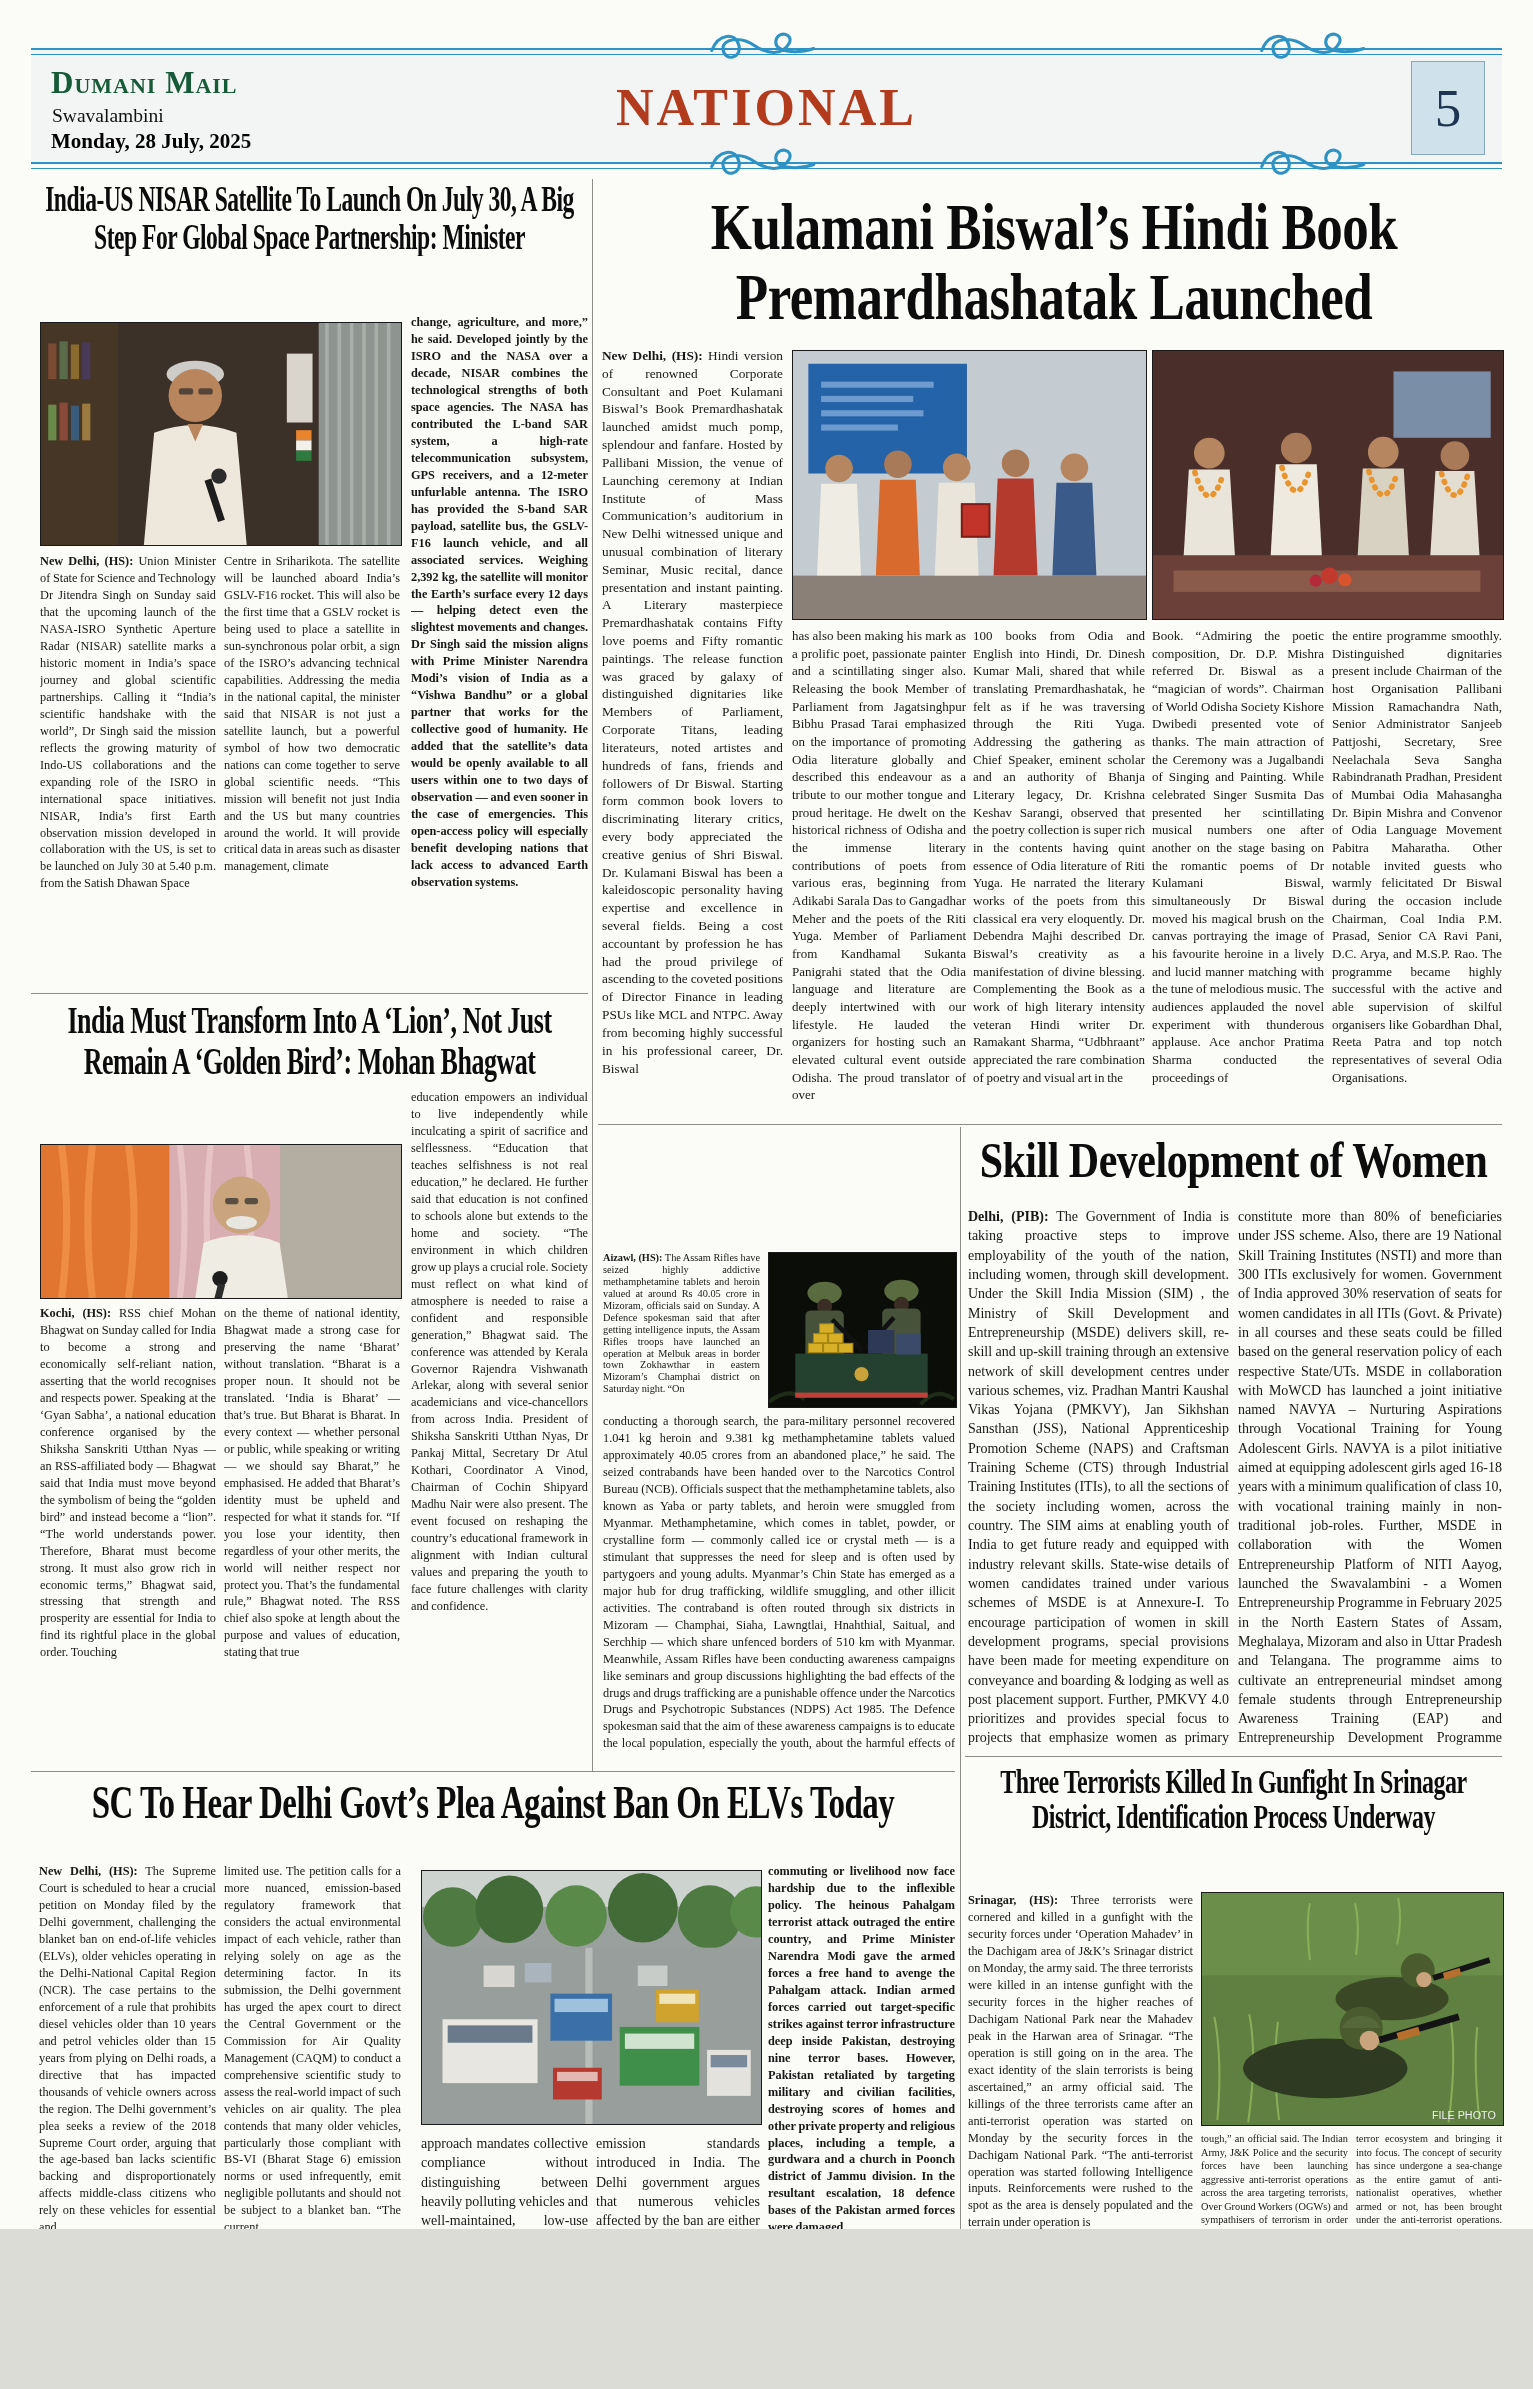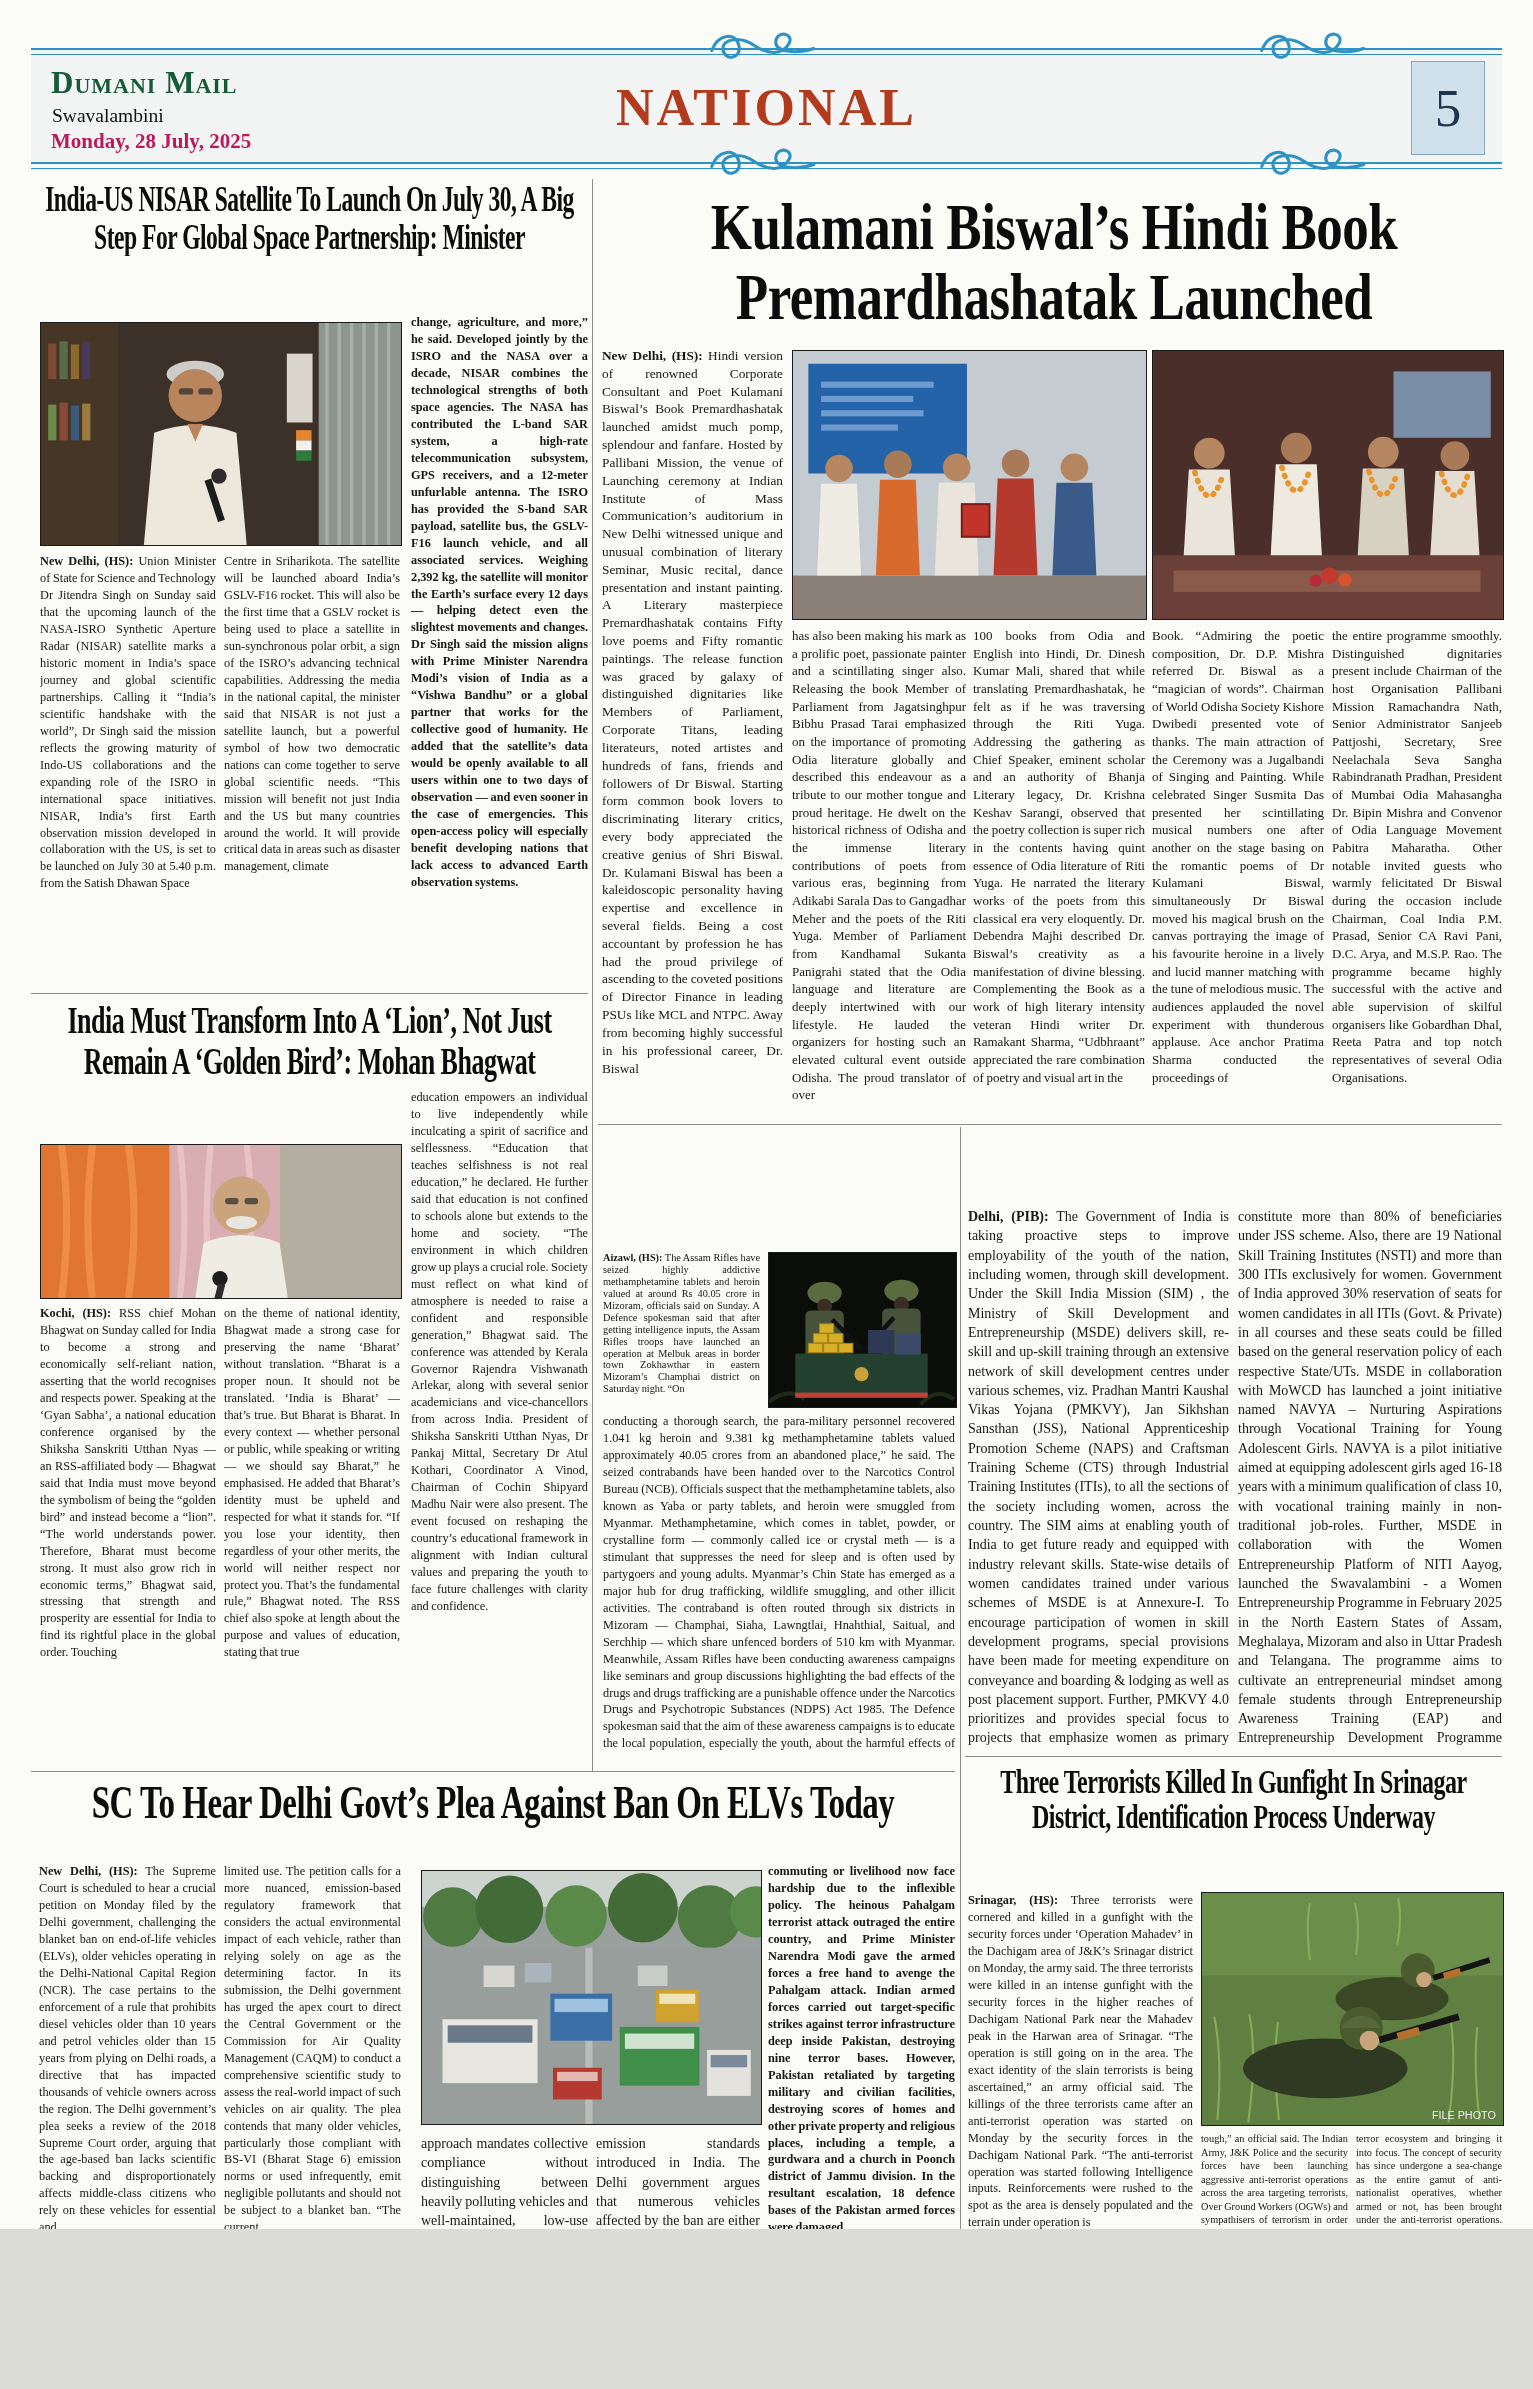--- a/index.html
+++ b/index.html
@@ -5,21 +5,21 @@
   html,body{margin:0;padding:0;background:#dcdcd6;}
   #page{position:relative;width:1533px;height:2229px;background:#fbfbf7;
         font-family:"Liberation Serif",serif;color:#141414;overflow:hidden;}
   
   .headerband{position:absolute;left:31px;top:49px;width:1471px;height:116px;background:#f2f5f4;}
   .bluerule{position:absolute;left:31px;width:1471px;height:3.6px;
             border-top:2.1px solid #2e93c4;border-bottom:1.5px solid #2e93c4;background:transparent;}
   .mast-name{position:absolute;left:51px;top:65px;font-variant:small-caps;font-weight:bold;
              font-size:31px;letter-spacing:1px;color:#175a38;}
   .mast-city{position:absolute;left:52px;top:105px;font-size:19.5px;color:#101010;}
-  .mast-date{position:absolute;left:51px;top:129px;font-size:21px;font-weight:bold;color:#be185d;}
+  .mast-date{position:absolute;left:51px;top:129px;font-size:21px;font-weight:bold;color:#000000;}
   .section-title{position:absolute;left:50%;top:78px;transform:translateX(-50%);
                  font-size:52px;font-weight:bold;letter-spacing:3.1px;color:#b23a1d;}
   .pagebox{position:absolute;left:1411px;top:61px;width:72px;height:92px;background:#cfe2ec;
            border:1px solid #85a9ba;display:flex;align-items:center;justify-content:center;
            font-size:53px;color:#203551;}
   .flourish{position:absolute;width:108px;height:41px;}
   
   .vrule{position:absolute;width:1px;background:#8d8d88;}
   .hrule{position:absolute;height:1px;background:#8d8d88;}
   
@@ -264,20 +264,23 @@
       <rect x="196" y="150" width="52" height="46" fill="#2e3a55"></rect>
       <rect x="252" y="158" width="48" height="40" fill="#3a4a68"></rect>
       <circle cx="183" cy="236" r="14" fill="#caa23a"></circle>
     </svg>
   </div>
 
   <div class="col fz24 w24" style="left:603px;top:1413px;width:352px;height:339px;">
     <p>conducting a thorough search, the para-military personnel recovered 1.041 kg heroin and 9.381 kg methamphetamine tablets valued approximately 40.05 crores from an abandoned place,” he said. The seized contrabands have been handed over to the Narcotics Control Bureau (NCB). Officials suspect that the methamphetamine tablets, also known as Yaba or party tablets, and heroin were smuggled from Myanmar. Methamphetamine, which comes in tablet, powder, or crystalline form — commonly called ice or crystal meth — is a stimulant that suppresses the need for sleep and is often used by partygoers and young adults. Myanmar’s Chin State has emerged as a major hub for drug trafficking, wildlife smuggling, and other illicit activities. The contraband is often routed through six districts in Mizoram — Champhai, Siaha, Lawngtlai, Hnahthial, Saitual, and Serchhip — which share unfenced borders of 510 km with Myanmar. Meanwhile, Assam Rifles have been conducting awareness campaigns like seminars and group discussions highlighting the bad effects of the drugs and drugs trafficking are a punishable offence under the Narcotics Drugs and Psychotropic Substances (NDPS) Act 1985. The Defence spokesman said that the aim of these awareness campaigns is to educate the local population, especially the youth, about the harmful effects of drug abuse and the serious legal consequences associated with drug trafficking and peddling.</p>
   </div>
 
+  <div class="hl" style="left:965px;top:1134px;width:537px;height:72px;">
+    <span class="cond" style="font-size:42px;transform:scaleY(1.2);">Skill Development of Women</span>
+  </div>
 
   <div class="col fz21 w24" style="left:968px;top:1207px;width:261px;height:544px;">
     <p><span class="dl">Delhi, (PIB):</span> <span>The Government of India is taking proactive steps to improve employability of the youth of the nation, including women, through skill development. Under the Skill India Mission (SIM) , the Ministry of Skill Development and Entrepreneurship (MSDE) delivers skill, re-skill and up-skill training through an extensive network of skill development centres under various schemes, viz. Pradhan Mantri Kaushal Vikas Yojana (PMKVY), Jan Sikhshan Sansthan (JSS), National Apprenticeship Promotion Scheme (NAPS) and Craftsman Training Scheme (CTS) through Industrial Training Institutes (ITIs), to all the sections of the society including women, across the country. The SIM aims at enabling youth of India to get future ready and equipped with industry relevant skills. State-wise details of women candidates trained under various schemes of MSDE is at Annexure-I. To encourage participation of women in skill development programs, special provisions have been made for meeting expenditure on conveyance and boarding &amp; lodging as well as post placement support. Further, PMKVY 4.0 prioritizes and provides special focus to projects that emphasize women as primary beneficiaries. Training programs in sectors like Electronics, Retail, Healthcare, Beauty &amp; Wellness, Handicrafts and Apparel are structured to attract higher participation from women. Projects are designed to align with local skill demands, creating opportunities for women to participate and benefit from skill development schemes. This inclusive approach ensures significant representation and benefit for women in skill training programs across the country. Under JSS Scheme, the focus is being given to women and other vulnerable sections. Women</span></p>
   </div>
   <div class="col fz21 w24" style="left:1238px;top:1207px;width:264px;height:544px;">
     <p>constitute more than 80% of beneficiaries under JSS scheme. Also, there are 19 National Skill Training Institutes (NSTI) and more than 300 ITIs exclusively for women. Government of India approved 30% reservation of seats for women candidates in all ITIs (Govt. &amp; Private) in all courses and these seats could be filled based on the general reservation policy of each respective State/UTs. MSDE in collaboration with MoWCD has launched a joint initiative named NAVYA – Nurturing Aspirations through Vocational Training for Young Adolescent Girls. NAVYA is a pilot initiative aimed at equipping adolescent girls aged 16-18 years with a minimum qualification of class 10, with vocational training mainly in non-traditional job-roles. Further, MSDE in collaboration with the Women Entrepreneurship Platform of NITI Aayog, launched the Swavalambini - a Women Entrepreneurship Programme in February 2025 in the North Eastern States of Assam, Meghalaya, Mizoram and also in Uttar Pradesh and Telangana. The programme aims to cultivate an entrepreneurial mindset among female students through Entrepreneurship Awareness Training (EAP) and Entrepreneurship Development Programme (EDP). National Institute for Entrepreneurship and Small Business Development (NIESBUD), Noida and Indian Institute of Entrepreneurship (IIE), Guwahati, under aegis of MSDE are the implementing agencies for the program. To ensure the monitoring of agencies/institutes engaged in imparting the skill training, the following measures have been taken by MSDE:</p>
   </div>
 
   <div class="hl" style="left:31px;top:1779px;width:924px;height:77px;">
     <span class="cond" style="font-size:33px;transform:scaleY(1.4);">SC To Hear Delhi Govt’s Plea Against Ban On ELVs Today</span>

